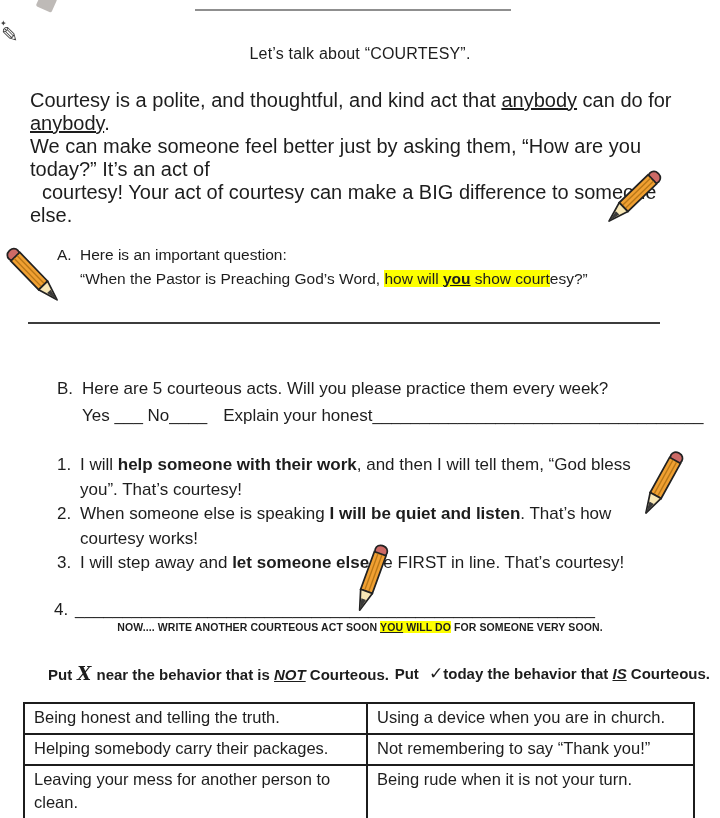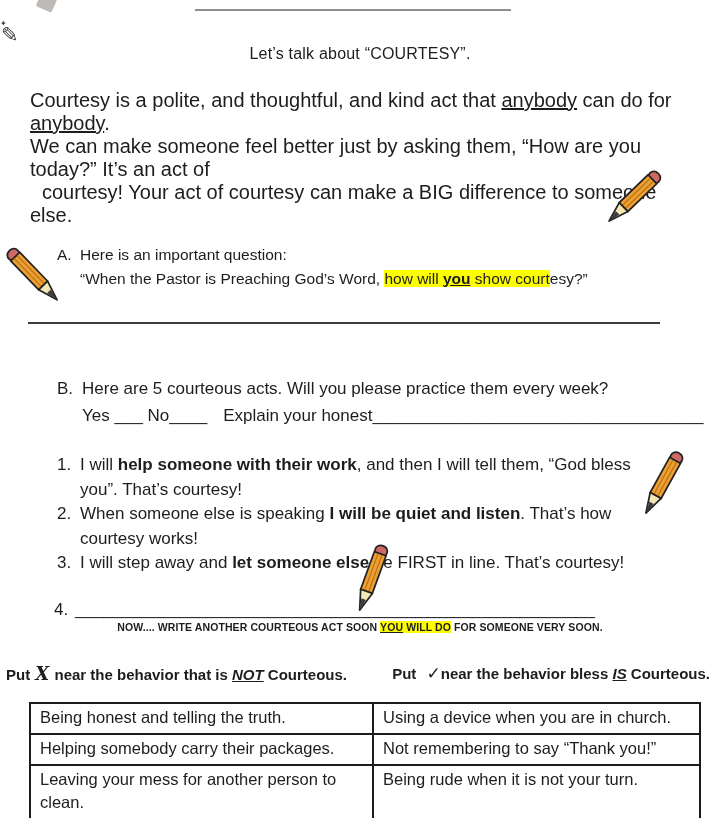--- a/index.html
+++ b/index.html
@@ -35,25 +35,25 @@
   .list{margin-top:25px;padding-left:57px;font-size:17px;line-height:24.5px;}
   .li{display:flex;}
   .li .num{width:23px;flex:none;}
   .li .txt{width:580px;}
   .item4{margin-top:24px;display:flex;padding-left:54px;font-size:17px;}
   .item4 .num{width:21px;flex:none;}
 
   .caption{margin-top:1px;text-align:center;font-size:10.5px;font-weight:700;letter-spacing:.1px;}
 
   .instruction{margin-top:30px;display:flex;justify-content:space-between;
-               padding:0 10px 0 6px;font-size:15px;font-weight:700;white-space:nowrap;}
+               padding:0 10px 0 6px;font-size:15px;font-weight:700;white-space:nowrap;margin-left:42px;}
   .x-mark{font-family:"DejaVu Serif",serif;font-style:italic;font-weight:700;font-size:18px;padding:0 1px;}
   .check-mark{font-weight:400;font-size:17px;margin-left:6px;}
 
-  table.behavior{border-collapse:collapse;margin:18px 0 0 29px;width:672px;
+  table.behavior{border-collapse:collapse;margin:18px 0 0 23px;width:672px;
                  font-size:16.5px;line-height:23px;}
   table.behavior td{border:2px solid #1c1c1c;vertical-align:top;padding:2px 6px 4px 9px;}
   table.behavior td.c0{width:326px;}
 
   .pencil{position:absolute;width:26px;height:76px;}
   .pz1{left:620px;top:160px;transform:rotate(46deg);}
   .pz2{left:21px;top:238px;transform:rotate(-44deg);}
   .pz3{left:649px;top:446px;transform:rotate(29deg);}
   .pz4{left:358px;top:541px;transform:rotate(20deg);}
   .p-eraser{fill:var(--pencil-eraser,#cd6a66);stroke:#222;stroke-width:2.5;}
@@ -124,21 +124,21 @@
 
   <div class="item4">
     <span class="num">4. </span>
     <span class="blank">_______________________________________________________</span>
   </div>
 
   <div class="caption"><span>NOW.... WRITE ANOTHER COURTEOUS ACT SOON </span><span class="hl"><span class="u">YOU</span><span> WILL DO</span></span><span> FOR SOMEONE VERY SOON.</span></div>
 
   <div class="instruction">
     <span><span>Put </span><span class="x-mark">X</span><span> near the behavior that is </span><span class="biu">NOT</span><span> Courteous.</span></span>
-    <span><span>Put </span><span class="check-mark">✓</span><span>near the behavior bless </span><span class="biu">IS</span><span> Courteous.</span></span>
+    <span><span>Put </span><span class="check-mark">✓</span><span>today the behavior that </span><span class="biu">IS</span><span> Courteous.</span></span>
   </div>
 
   <table class="behavior">
     <tbody>
       <tr>
         <td class="c0">Being honest and telling the truth.</td>
         <td>Using a device when you are in church.</td>
       </tr>
       <tr>
         <td class="c0">Helping somebody carry their packages.</td>

